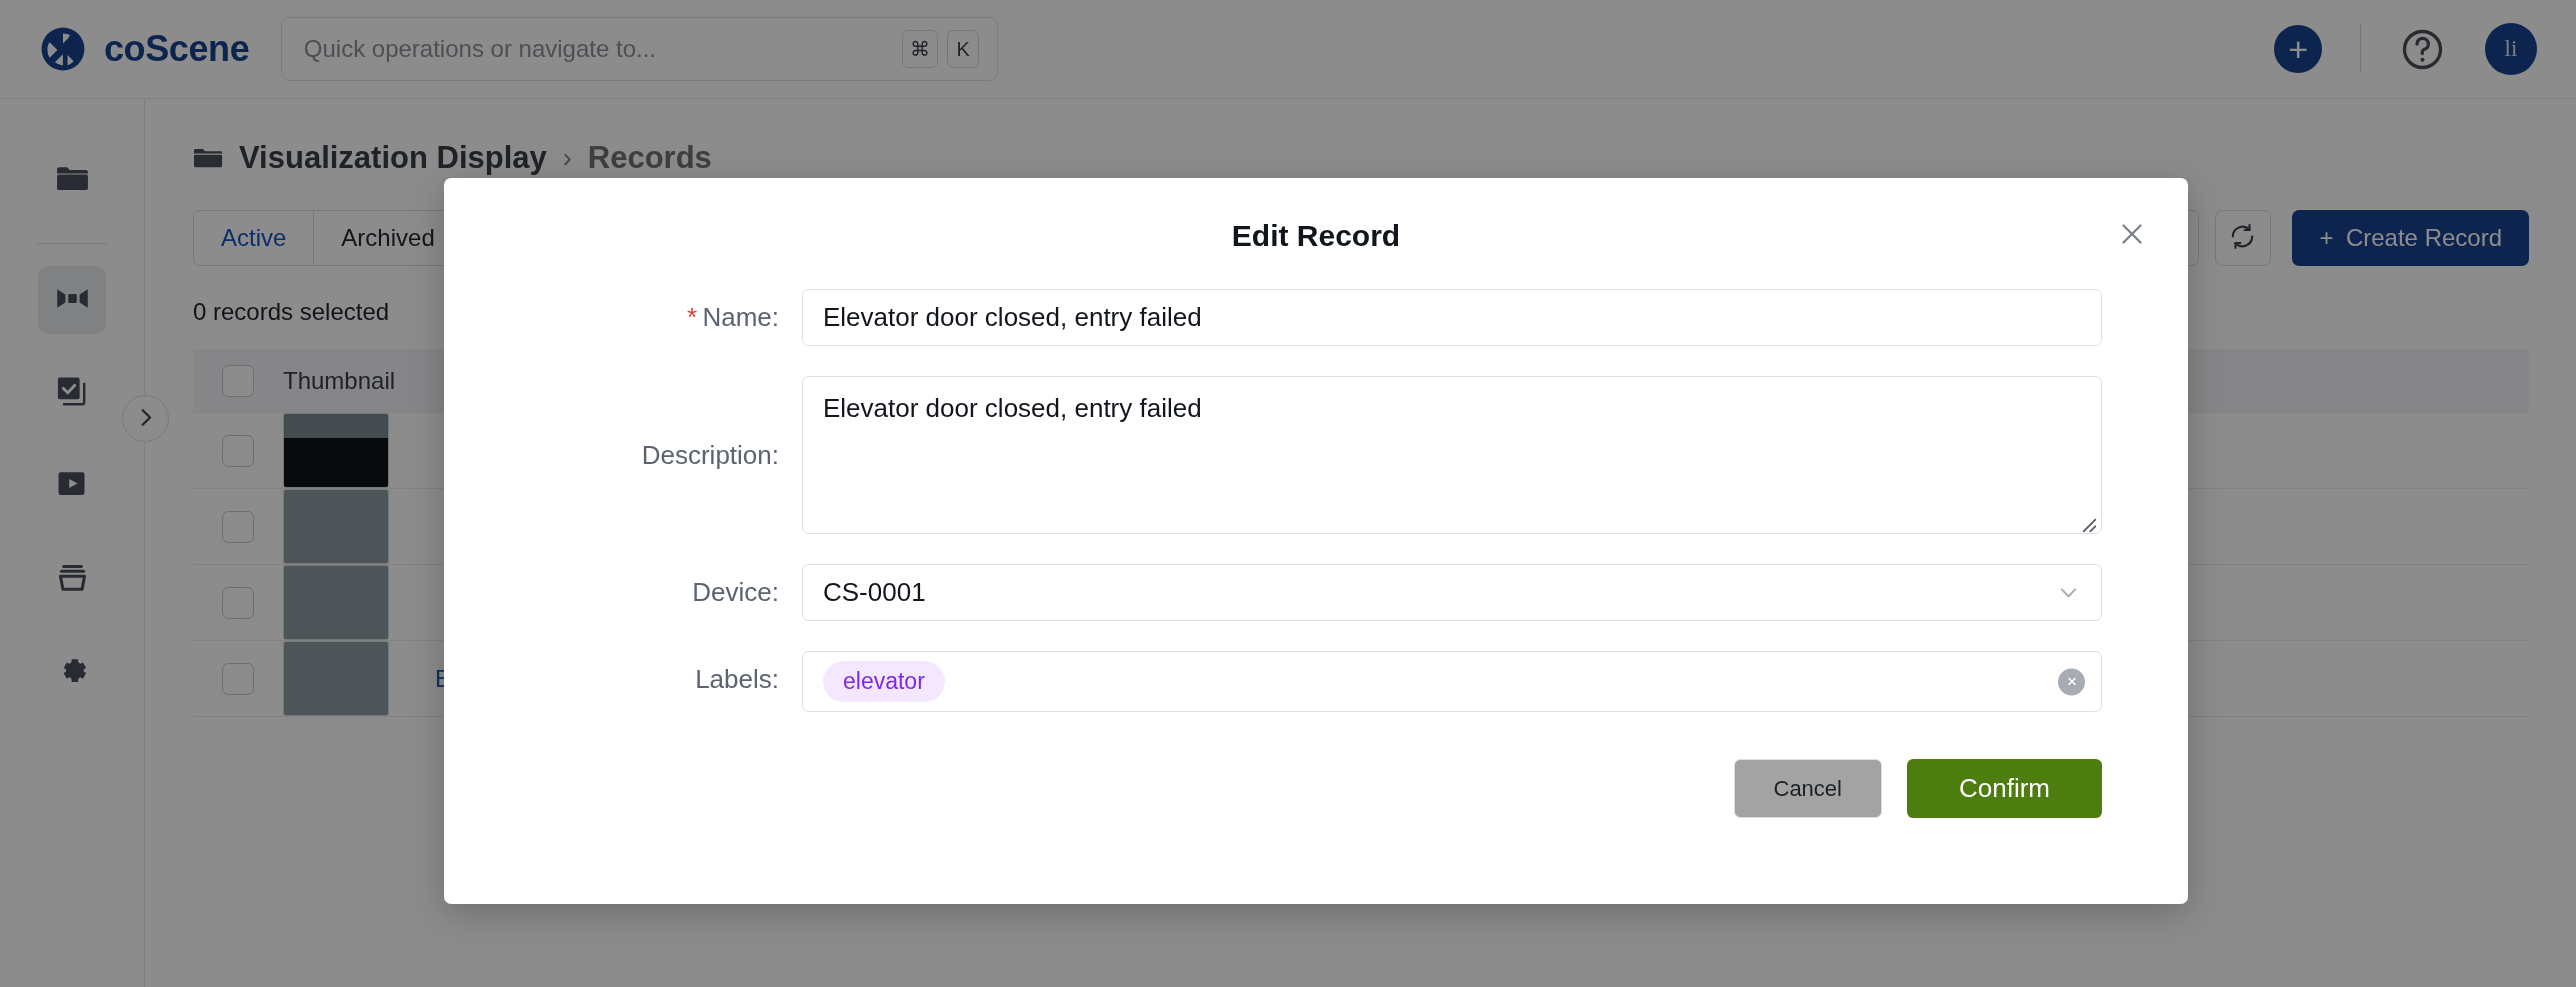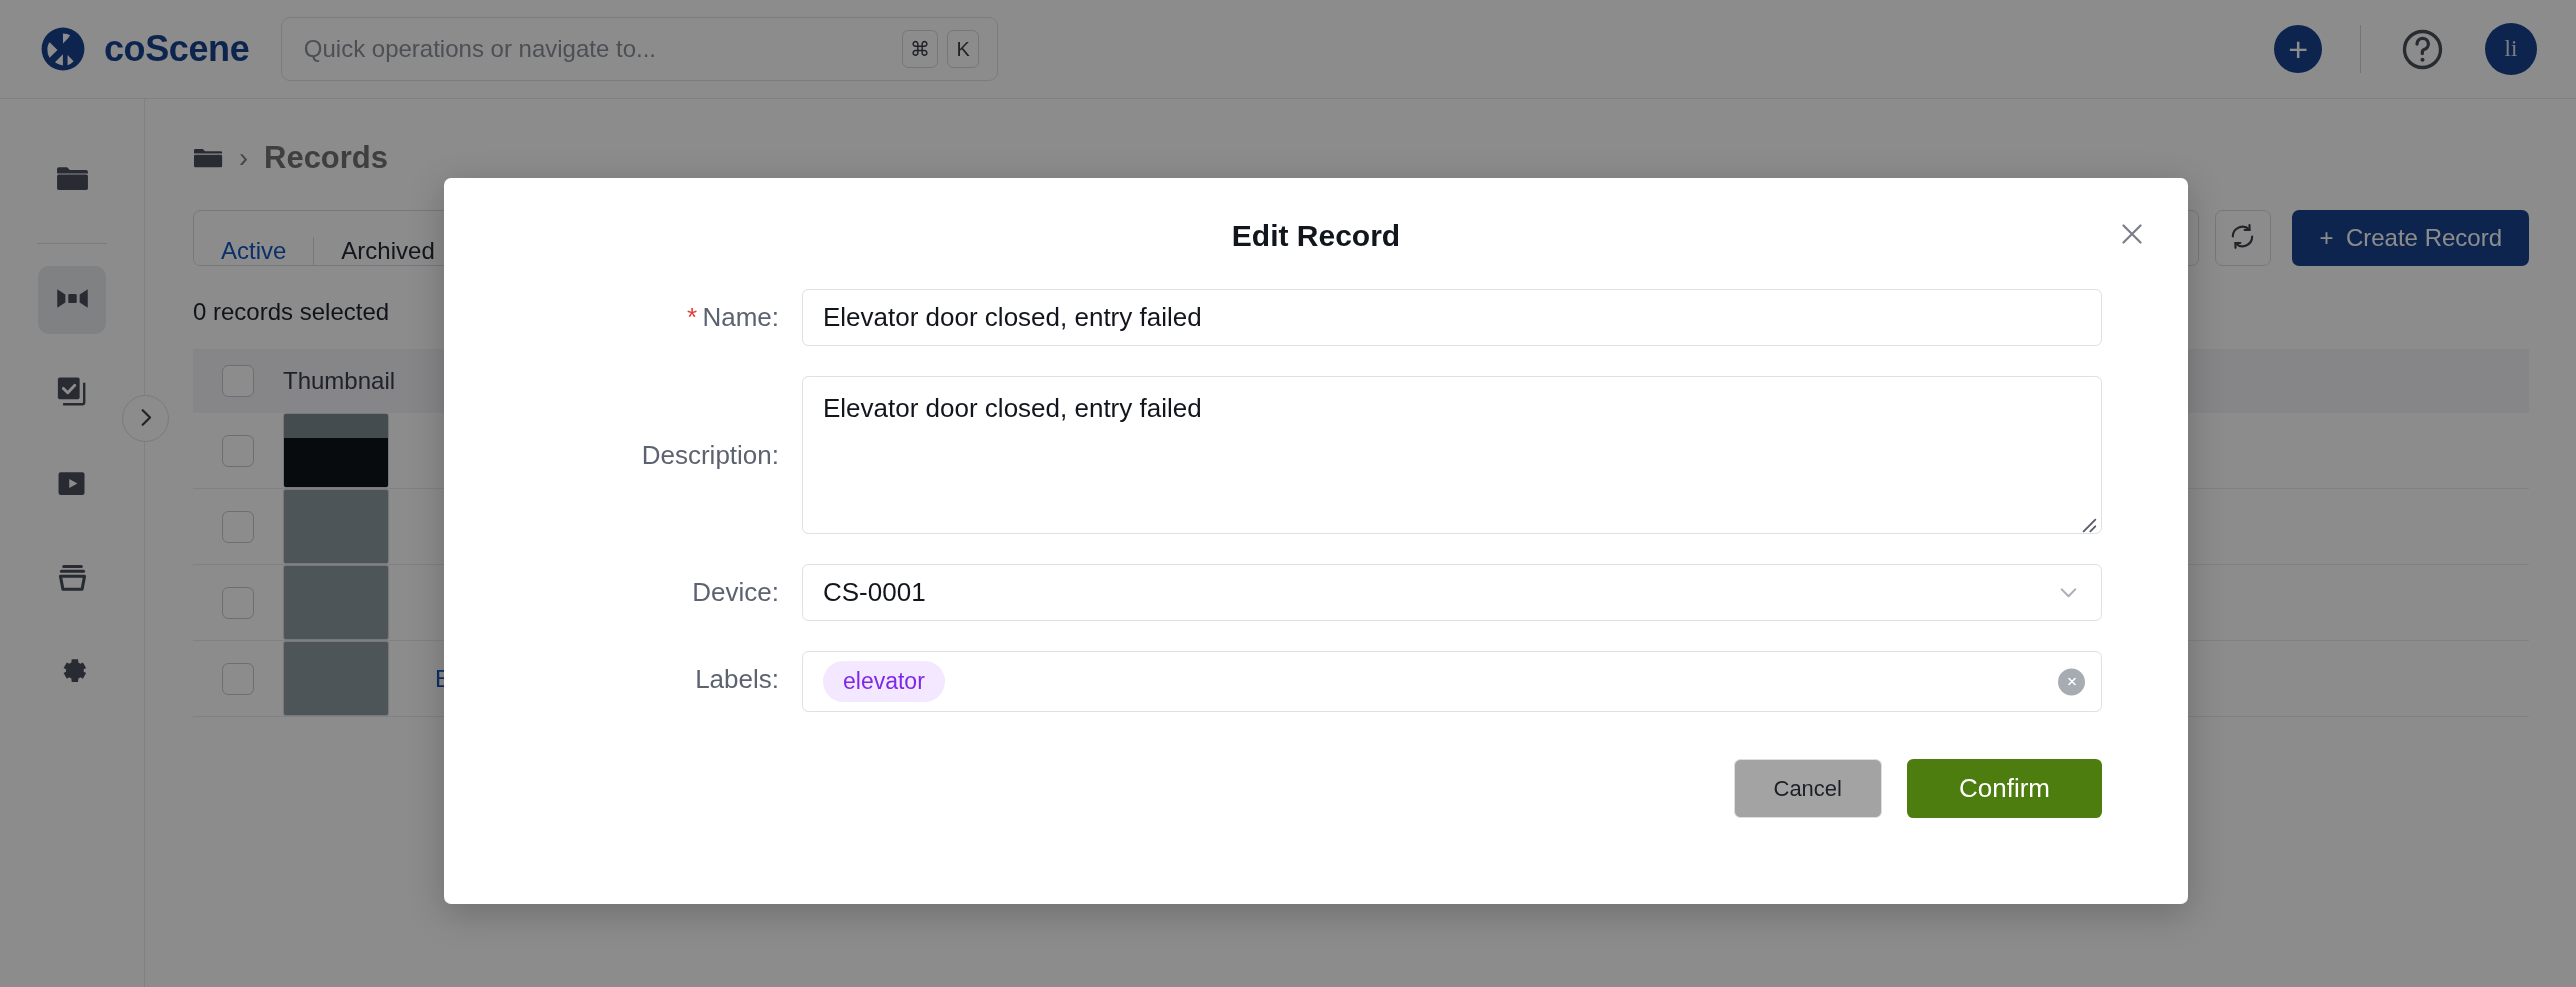--- a/index.html
+++ b/index.html
@@ -97,21 +97,20 @@
   .bc-item { font-size: 31px; font-weight: bold; color: #3a4049; }
   .bc-sep { font-size: 27px; color: #7a808a; font-weight: 300; }
   .bc-item.current { color: #737373; }
 
   .toolbar-row {
     margin-top: 34px; display: flex; align-items: center;
   }
   .segmented {
     display: flex; border: 0.9px solid #d7dbe0; border-radius: 7.2px; overflow: hidden;
     height: 56px;
-    align-items: flex-end;
   }
   .seg {
     padding: 0 27px; display: flex; align-items: center;
     font-size: 24px; color: #242a33; background: #fff;
     border-right: 0.9px solid #d7dbe0;
   }
   .seg:last-child { border-right: none; }
   .seg.active { color: #1557c0; }
   .toolbar-spacer { flex: 1; }
   .sq-btn {
@@ -339,20 +338,21 @@
 
   <div class="content">
 
     <div class="breadcrumb">
       <span class="bc-folder">
         <svg viewBox="0 0 24 20" width="30" height="25" fill="currentColor">
           <path d="M.8 3.4c0-.6.5-1.1 1.1-1.1h6l1.7 1.9h12.6c.6 0 1.1.5 1.1 1.1v.7H.8z"></path>
           <rect x=".8" y="6.9" width="22.5" height="10" rx="1"></rect>
         </svg>
       </span>
+      <span class="bc-item">Visualization Display</span>
       <span class="bc-sep">›</span>
       <span class="bc-item current">Records</span>
     </div>
 
     <div class="toolbar-row">
       <div class="segmented">
         <div class="seg active">Active</div>
         <div class="seg">Archived</div>
       </div>
       <div class="toolbar-spacer"></div>

